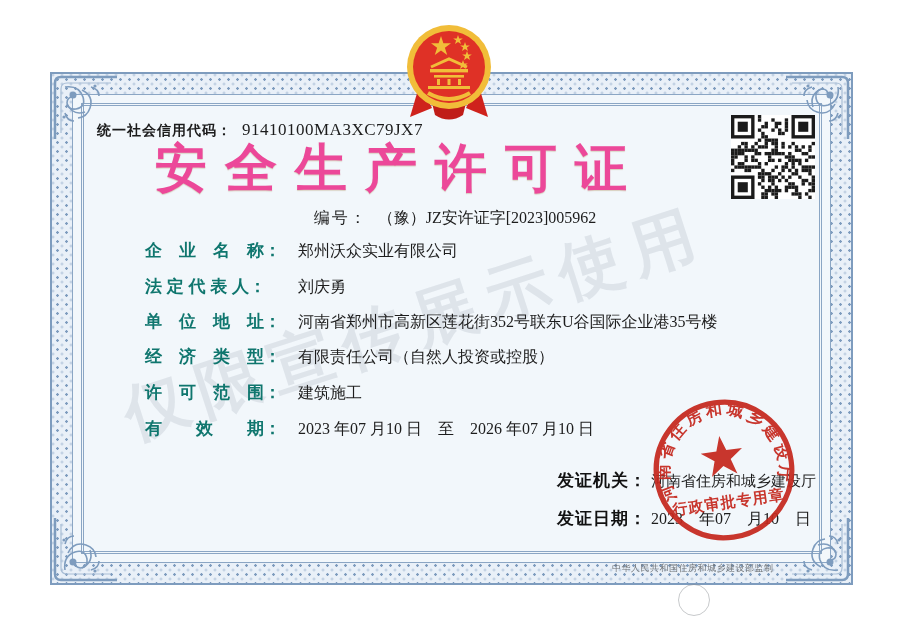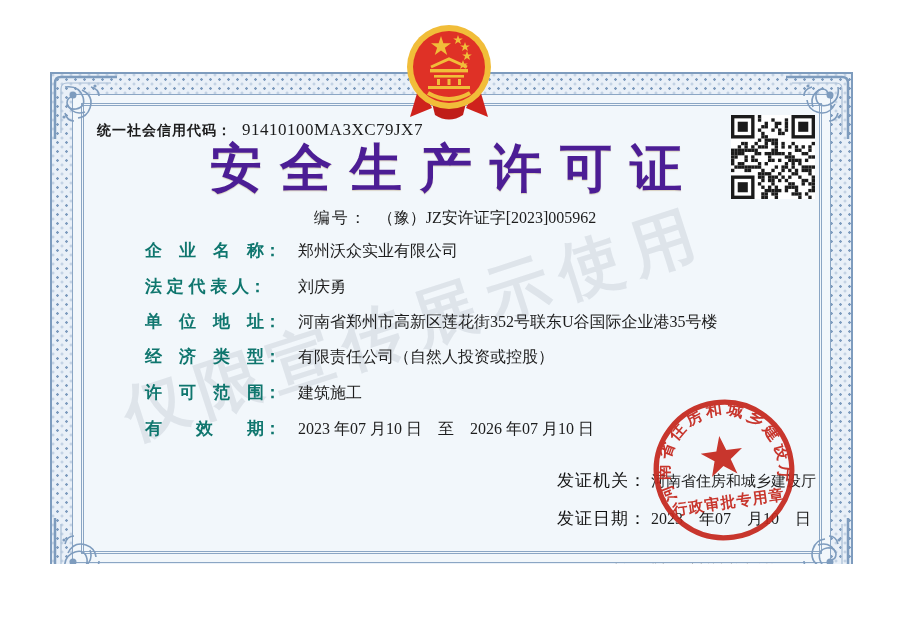--- a/index.html
+++ b/index.html
@@ -1,17 +1,17 @@
 <!DOCTYPE html>
 <html><head>
 <meta charset="utf-8">
 <style>
   html,body{margin:0;padding:0;}
   body{font-family:"Liberation Sans",sans-serif;background:#ffffff;}
-  .page{position:relative;width:900px;height:564px;background:#ffffff;overflow:hidden;}
+  .page{position:relative;width:900px;height:636px;background:#ffffff;overflow:hidden;}
 
   
   .cert{position:absolute;left:50px;top:72px;width:803px;height:513px;}
   .band{position:absolute;inset:0;border:2px solid #7e9cbe;background-color:#e9f0f8;
     background-image:
       radial-gradient(circle,#7e9cbe 1.1px,transparent 1.5px),
       radial-gradient(circle,#b6c8dd 1px,transparent 1.4px);
     background-size:9px 9px,9px 9px;background-position:1px 1px,5.5px 5.5px;}
   .paper{position:absolute;inset:22px;background:#f2f7fb;border:1px solid #8ba6c4;}
   .inner-frame{position:absolute;inset:31px;border:3px double #8ba6c4;pointer-events:none;}
@@ -23,34 +23,34 @@
 
   
   .emblem{position:absolute;left:401px;top:23px;width:96px;height:102px;z-index:8;}
 
   
   .abs{position:absolute;z-index:6;white-space:nowrap;}
   .credit-line{left:97px;top:120px;font-size:14px;color:#1c1c1c;}
   .credit-line .lab{font-weight:bold;letter-spacing:1px;}
   .credit-line .val{font-family:"Liberation Serif",serif;font-size:17px;letter-spacing:.5px;margin-left:10px;}
 
-  .cert-title{left:155px;top:134px;width:600px;text-align:center;
-    font-size:52px;font-weight:bold;letter-spacing:18px;color:#4c1d95;
+  .cert-title{left:155px;top:134px;width:600px;text-align:left;
+    font-size:52px;font-weight:bold;letter-spacing:18px;color:#ec4899;
     text-shadow:0 1px 1px rgba(140,90,10,.25);}
 
   .serial-line{left:155px;top:208px;width:600px;text-align:center;font-size:16px;color:#1c1c1c;}
   .serial-line .lab{font-weight:normal;letter-spacing:2px;}
   .serial-line .val{font-family:"Liberation Serif",serif;margin-left:10px;}
 
   .row{position:absolute;left:145px;z-index:6;white-space:nowrap;}
   .row .lab{display:inline-block;width:152px;font-weight:bold;font-size:17px;color:#0f766e;}
   .row .val{font-family:"Liberation Serif",serif;font-size:16px;color:#1d1d1d;margin-left:1px;}
 
   .issue-row{position:absolute;left:557px;z-index:6;white-space:nowrap;}
-  .issue-row .lab{font-weight:normal;font-size:17px;color:#111;letter-spacing:1px;}
+  .issue-row .lab{font-weight:bold;font-size:17px;color:#111;letter-spacing:1px;}
   .issue-row .val{font-family:"Liberation Serif",serif;font-size:15px;color:#1d1d1d;margin-left:4px;}
 
   
   .qr{position:absolute;left:731px;top:115px;width:84px;height:84px;z-index:6;}
 
   
   .stamp{position:absolute;left:651px;top:397px;width:146px;height:146px;z-index:7;
     transform:rotate(-8deg);opacity:.93;}
 
   

